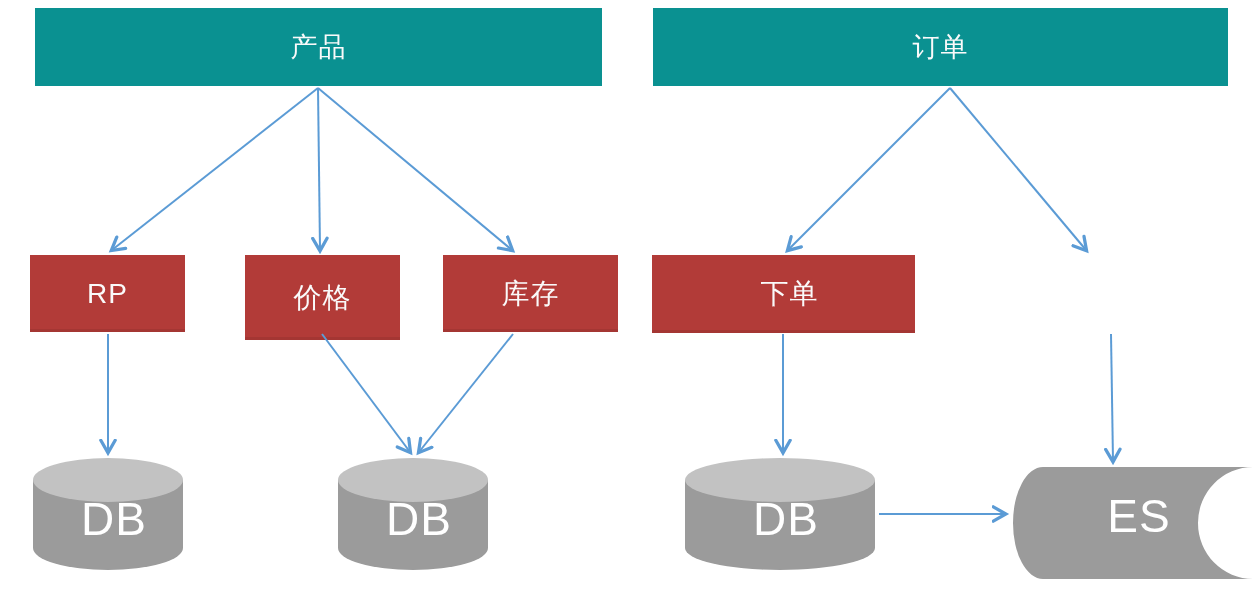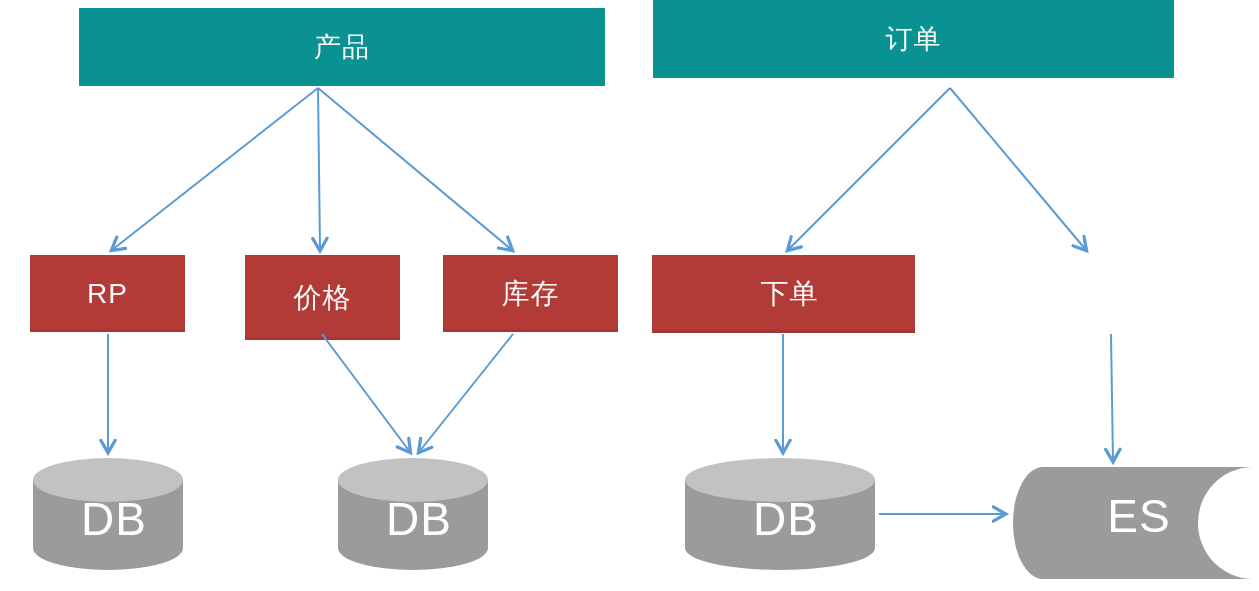--- a/index.html
+++ b/index.html
@@ -21,22 +21,22 @@
     color:var(--label_white,#fafafa);
     font-size:27px;letter-spacing:1px;
   }
   .service-box{
     background:var(--red,#B23B38);
     color:var(--label_white,#fafafa);
     font-size:28px;letter-spacing:1px;
     box-shadow:inset 0 -3px 0 rgba(0,0,0,0.08);
   }
   
-  .pos-product-header{left:35px;top:8px;width:526px;height:78px;margin-left:44px;}
-  .pos-order-header{left:653px;top:0;width:521px;height:78px;}
+  .pos-product-header{left:35px;top:8px;width:567px;height:78px;}
+  .pos-order-header{left:653px;top:8px;width:575px;height:78px;}
   .pos-rp{left:30px;top:255px;width:155px;height:77px;align-items:center;}
   .pos-price{left:245px;top:255px;width:155px;height:85px;}
   .pos-stock{left:443px;top:255px;width:175px;height:77px;}
   .pos-place-order{left:652px;top:255px;width:263px;height:78px;padding-left:12px;}
   .pos-query{left:983px;top:255px;width:234px;height:78px;}
   .pos-db1{left:33px;top:458px;width:150px;height:112px;}
   .pos-db2{left:338px;top:458px;width:150px;height:112px;}
   .pos-db3{left:685px;top:458px;width:190px;height:112px;}
   .pos-es{left:1013px;top:467px;width:240px;height:112px;}
 

